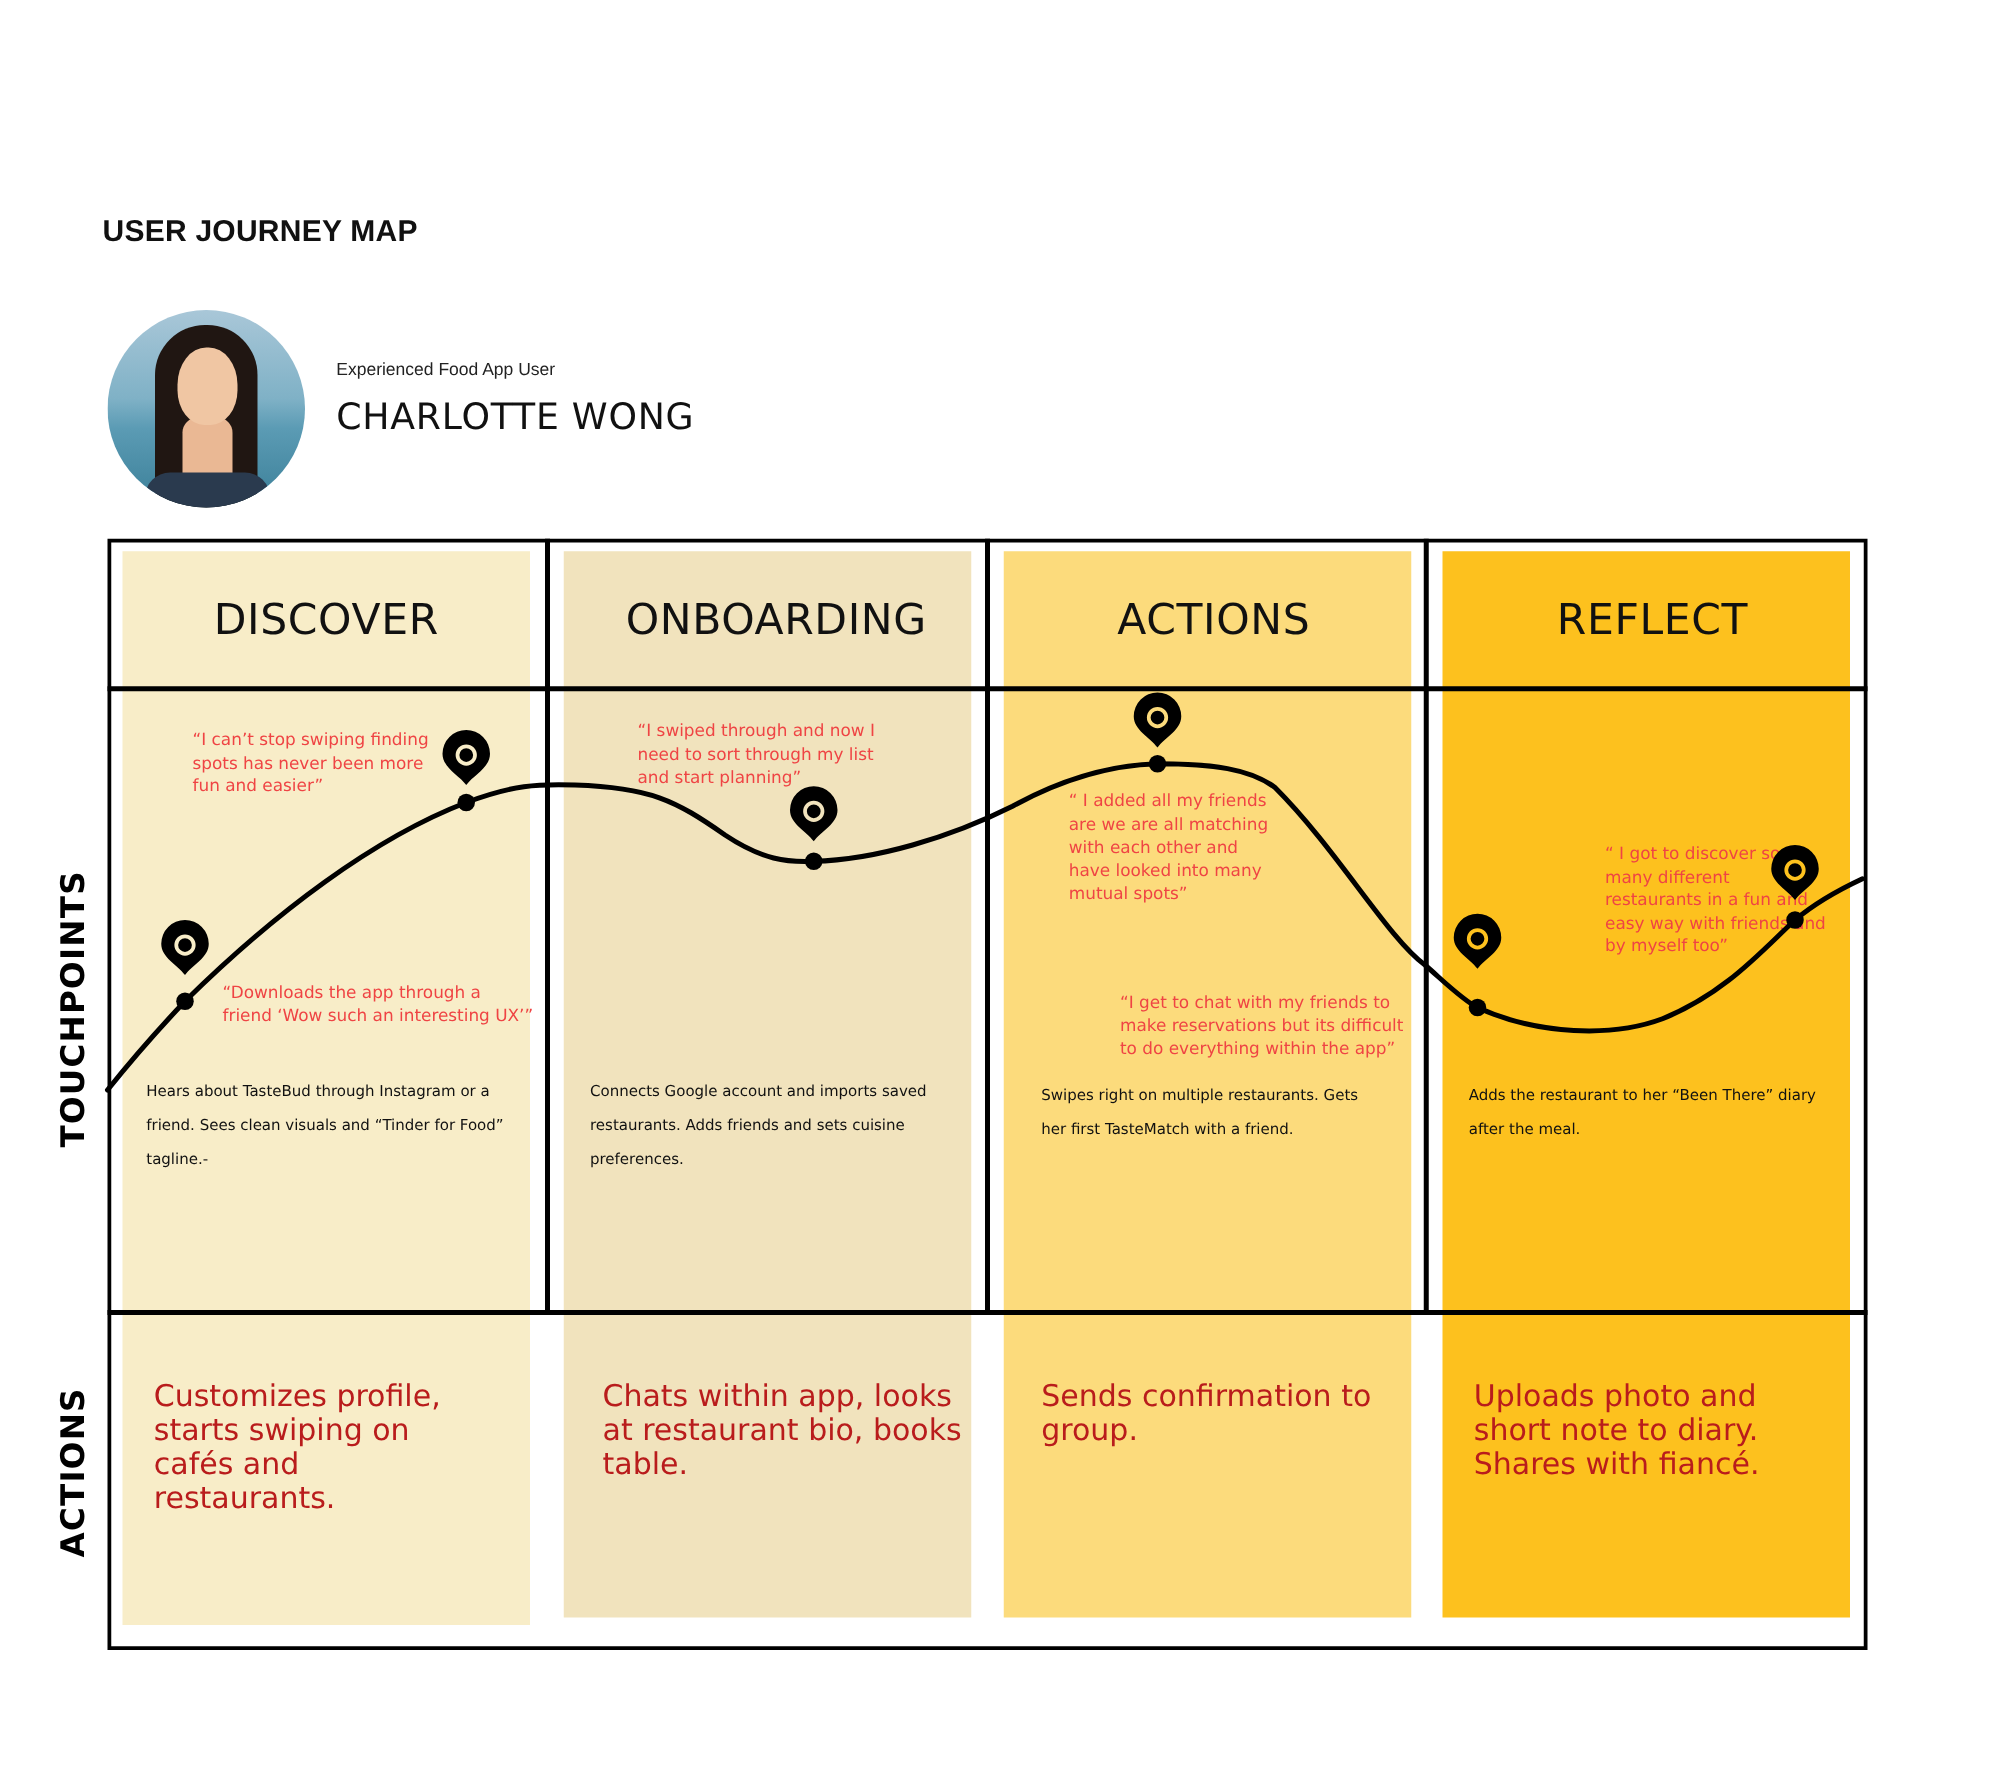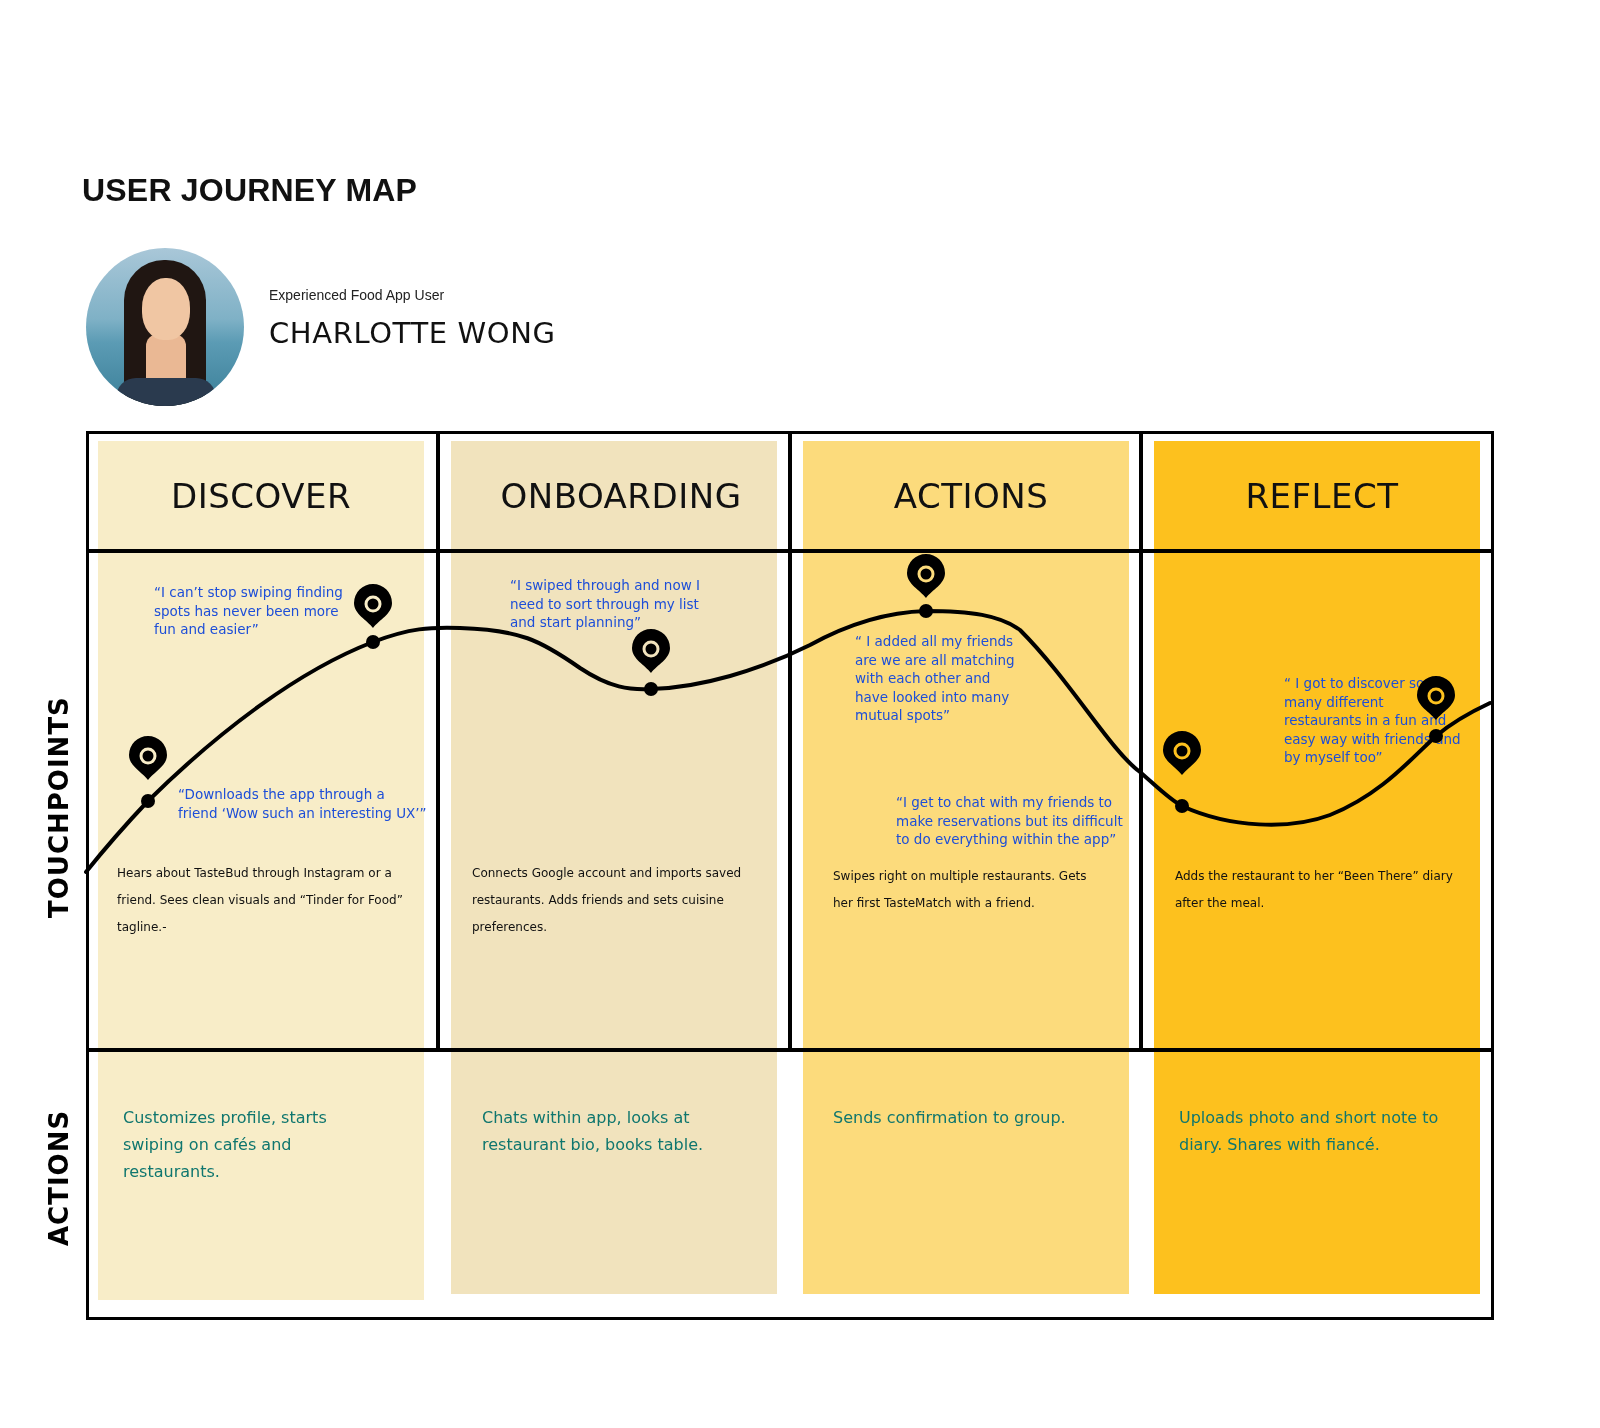--- a/index.html
+++ b/index.html
@@ -1,40 +1,40 @@
 <!DOCTYPE html>
 <html><head>
 <meta charset="utf-8">
 <style>
   html, body { margin:0; padding:0; background:#ffffff; }
   body { width:1600px; height:1428px; position:relative; overflow:hidden; font-family:"DejaVu Sans", sans-serif; color:#111; }
   .abs { position:absolute; }
-  .page-title { left:82px; top:172px; font-family:"Liberation Sans", sans-serif; font-weight:bold; font-size:32px; letter-spacing:0.2px; color:#111; }
+  .page-title { left:82px; top:172px; font-family:"Liberation Sans", sans-serif; font-weight:bold; font-size:24px; letter-spacing:0.2px; color:#111; }
   .avatar { left:86px; top:248px; width:158px; height:158px; border-radius:50%; overflow:hidden;
     background: radial-gradient(circle at 50% 38%, #f1c9a8 0 18%, transparent 19%),
                 linear-gradient(180deg, #a9c7d8 0%, #7fb1c6 45%, #5b9bb4 60%, #3b7f98 100%); }
   .avatar .hair { position:absolute; left:38px; top:12px; width:82px; height:150px; border-radius:40px 40px 10px 10px; background:#201612; }
   .avatar .face { position:absolute; left:56px; top:30px; width:48px; height:62px; border-radius:48% 48% 45% 45%; background:#f0c6a3; }
   .avatar .neck { position:absolute; left:60px; top:86px; width:40px; height:60px; border-radius:12px; background:#eab894; }
   .avatar .top { position:absolute; left:30px; top:130px; width:100px; height:40px; background:#2a3a4e; border-radius:20px 20px 0 0; }
   .persona-sub { left:269px; top:287px; font-size:14px; color:#222; font-family:"Liberation Sans", sans-serif; }
   .persona-name { left:269px; top:316px; font-size:29px; color:#111; font-family:"DejaVu Sans", sans-serif; letter-spacing:0.6px; font-weight:normal; }
 
   
   .frame { left:86px; top:431px; width:1408px; height:889px; border:3px solid #000; box-sizing:border-box; }
   .hline { position:absolute; height:4px; background:#000; }
   .vline { position:absolute; width:4px; background:#000; }
 
   .col-fill { position:absolute; }
   .phase-label { position:absolute; font-size:34px; letter-spacing:0.5px; color:#111; text-align:center; font-family:"DejaVu Sans", sans-serif; }
   .row-label { position:absolute; font-weight:bold; font-size:26px; letter-spacing:1px; color:#000; transform:rotate(-90deg); transform-origin:left top; white-space:nowrap; font-family:"DejaVu Sans", sans-serif; }
 
-  .quote { position:absolute; font-size:13.5px; line-height:18.5px; color:#1d4ed8; font-family:"DejaVu Sans", sans-serif; }
+  .quote { position:absolute; font-size:13.5px; line-height:18.5px; color:#ef4444; font-family:"DejaVu Sans", sans-serif; }
   .desc { position:absolute; font-size:12px; line-height:27px; color:#111; font-family:"DejaVu Sans", sans-serif; }
-  .action { position:absolute; font-size:16px; line-height:27px; color:#0f766e; font-family:"DejaVu Sans", sans-serif; }
+  .action { position:absolute; font-size:24px; line-height:27px; color:#b91c1c; font-family:"DejaVu Sans", sans-serif; }
 
   svg.curve { position:absolute; left:0; top:0; pointer-events:none; }
 </style>
 </head>
 <body>
 
 <div class="abs page-title">USER JOURNEY MAP</div>
 
 <div class="abs avatar">
   <div class="hair"></div>

